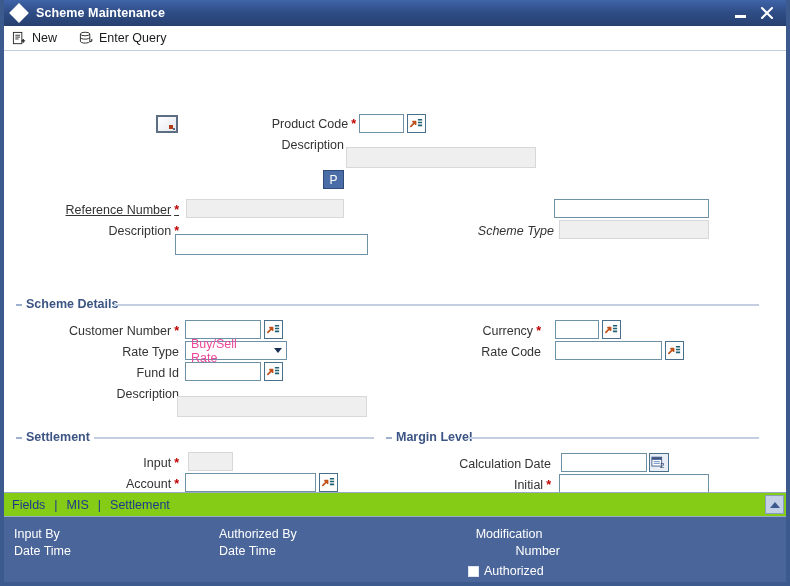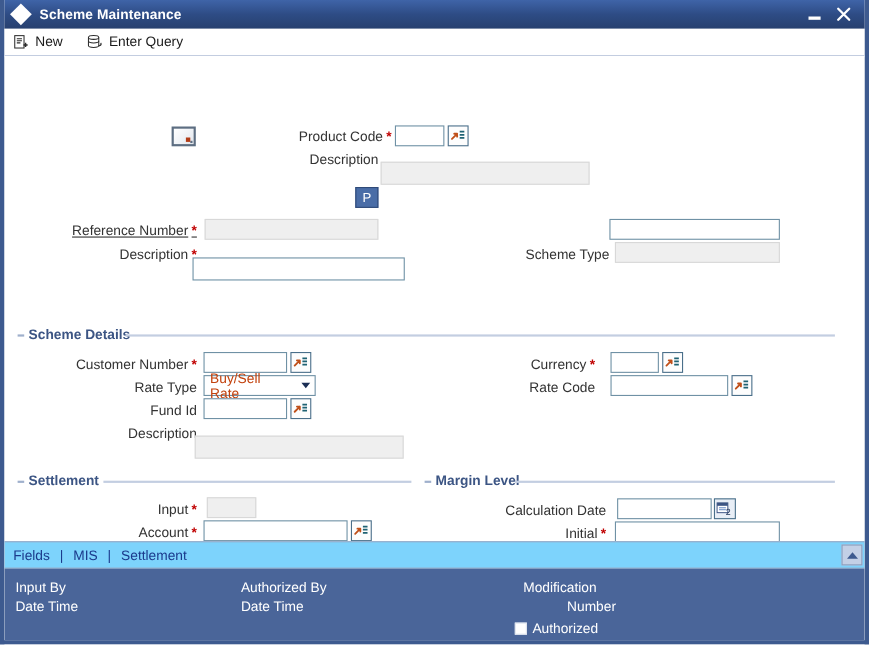--- a/index.html
+++ b/index.html
@@ -168,21 +168,21 @@
   
   .ddl {
     box-sizing: border-box;
     height: 19px;
     border: 1px solid #6f91a5;
     background: #ffffff;
     display: flex;
     align-items: center;
     padding: 0 4px 0 5px;
     cursor: pointer;
-    color: #c2410c;
+    color: #ec4899;
     font-size: 12.5px;
     justify-content: space-between;
   }
   .ddl .caret {
     width: 0; height: 0;
     border-left: 4px solid transparent;
     border-right: 4px solid transparent;
     border-top: 5px solid #1b2f55;
     margin-left: 8px;
   }
@@ -242,21 +242,21 @@
   .grp-dash {
     width: 6px;
     height: 2px;
     background: #9fb0cc;
   }
 
   
   .linksbar {
     position: relative;
     height: 23px;
-    background: #7dd3fc;
+    background: #84cc16;
     border-top: 1px solid #9aa9c4;
     border-bottom: 1px solid #9aa9c4;
     display: flex;
     align-items: center;
     padding-left: 8px;
     gap: 0;
   }
   .link {
     color: #1b3a8c;
     font-size: 12.5px;
@@ -376,21 +376,21 @@
     <div class="abs pbtn" style="left:319px; top:118px;">P</div>
 
     <div class="abs lbl" style="left:20px; top:150px; width:155px;text-decoration:underline;"><span>Reference Number</span><span class="req">*</span></div>
     <input class="abs fld ro" style="left: 182px; top: 147px; width: 158px;" readonly="" value="">
 
     <div class="abs lbl" style="left:20px; top:171px; width:155px;"><span>Description</span><span class="req">*</span></div>
     <input class="abs fld" style="left: 171px; top: 182px; width: 193px; height: 21px;" value="">
 
     <input class="abs fld" style="left: 550px; top: 147px; width: 155px;" value="">
 
-    <div class="abs lbl" style="left:400px; top:171px; width:150px;">Scheme Type</div>
+    <div class="abs lbl" style="left:400px; top:171px; width:150px;font-style:italic;">Scheme Type</div>
     <input class="abs fld ro" style="left: 555px; top: 168px; width: 150px;" readonly="" value="">
 
     <div class="abs grp-dash" style="left:12px; top:252px;"></div>
     <div class="abs grp-title" style="left:22px; top:245px;">Scheme Details</div>
     <div class="abs grp-line" style="left:110px; top:252px; width:645px;"></div>
 
     <div class="abs lbl" style="left:20px; top:271px; width:155px;"><span>Customer Number</span><span class="req">*</span></div>
     <input class="abs fld" style="left: 181px; top: 268px; width: 76px;" value="">
     <div class="abs lov" style="left:260px; top:268px;">
       <svg width="15" height="15" viewBox="0 0 16 16">

